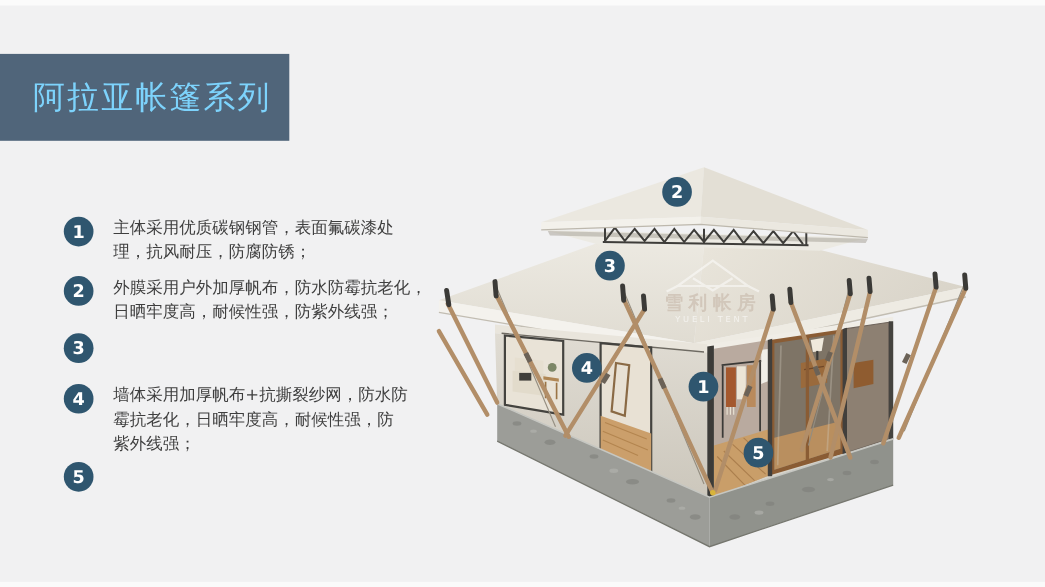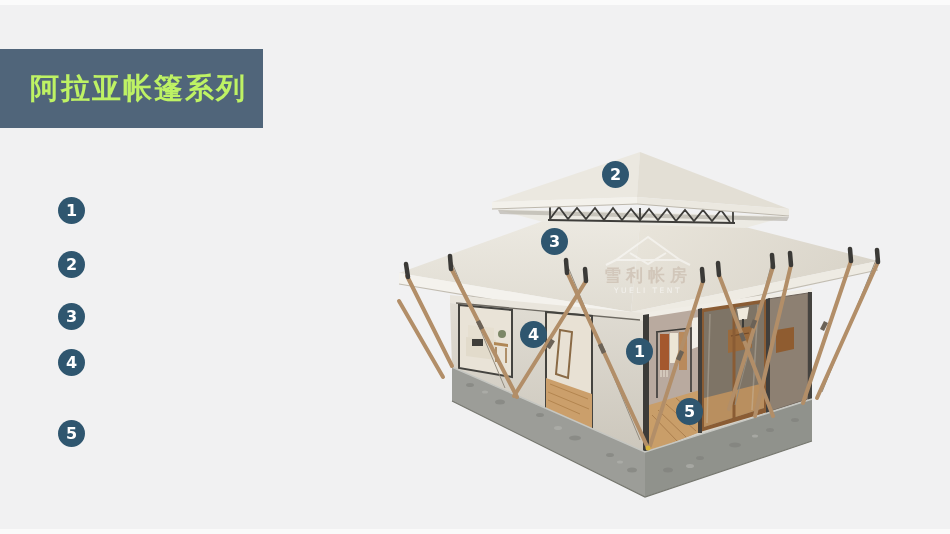--- a/index.html
+++ b/index.html
@@ -12,21 +12,21 @@
   .top-strip{position:absolute;left:0;top:0;width:950px;height:5px;background:#fbfbfb;}
   .bottom-strip{position:absolute;left:0;top:529px;width:950px;height:5px;background:#fafafa;}
 
   .banner{
     position:absolute;left:0;top:49px;width:263px;height:79px;
     background:var(--banner,#50657a);
     display:flex;align-items:center;
     box-sizing:border-box;padding-left:30px;
   }
   .banner h1{
-    margin:0;color:#bef264;font-size:29px;font-weight:bold;letter-spacing:2px;white-space:nowrap;
+    margin:0;color:#7dd3fc;font-size:29px;font-weight:normal;letter-spacing:2px;white-space:nowrap;
   }
 
   .feature{position:absolute;left:58px;display:flex;align-items:flex-start;}
   .f-badge{
     flex:0 0 27px;width:27px;height:27px;border-radius:50%;
     background:var(--badge,#2f566f);color:#fff;
     font-size:16px;font-weight:bold;line-height:27px;text-align:center;
   }
   .f-text{
     margin-left:18px;margin-top:-1px;width:302px;
@@ -47,29 +47,36 @@
 
 <div class="stage">
   <div class="top-strip"></div>
 
   <div class="banner">
     <h1>阿拉亚帐篷系列</h1>
   </div>
 
   <div class="feature" style="top:197px">
     <div class="f-badge">1</div>
+    <div class="f-text">主体采用优质碳钢钢管，表面氟碳漆处
+理，抗风耐压，防腐防锈；</div>
   </div>
   <div class="feature" style="top:251px">
     <div class="f-badge">2</div>
+    <div class="f-text">外膜采用户外加厚帆布，防水防霉抗老化，
+日晒牢度高，耐候性强，防紫外线强；</div>
   </div>
   <div class="feature" style="top:303px">
     <div class="f-badge">3</div>
   </div>
   <div class="feature" style="top:349px">
     <div class="f-badge">4</div>
+    <div class="f-text">墙体采用加厚帆布+抗撕裂纱网，防水防
+霉抗老化，日晒牢度高，耐候性强，防
+紫外线强；</div>
   </div>
   <div class="feature" style="top:420px">
     <div class="f-badge">5</div>
   </div>
 
   <svg class="tent-svg" width="950" height="534" viewBox="0 0 950 534">
     <defs>
       <linearGradient id="roofL" x1="0" y1="0" x2="0" y2="1">
         <stop offset="0" stop-color="#ece9e1"></stop>
           <stop offset="1" stop-color="#e0dcd2"></stop>

